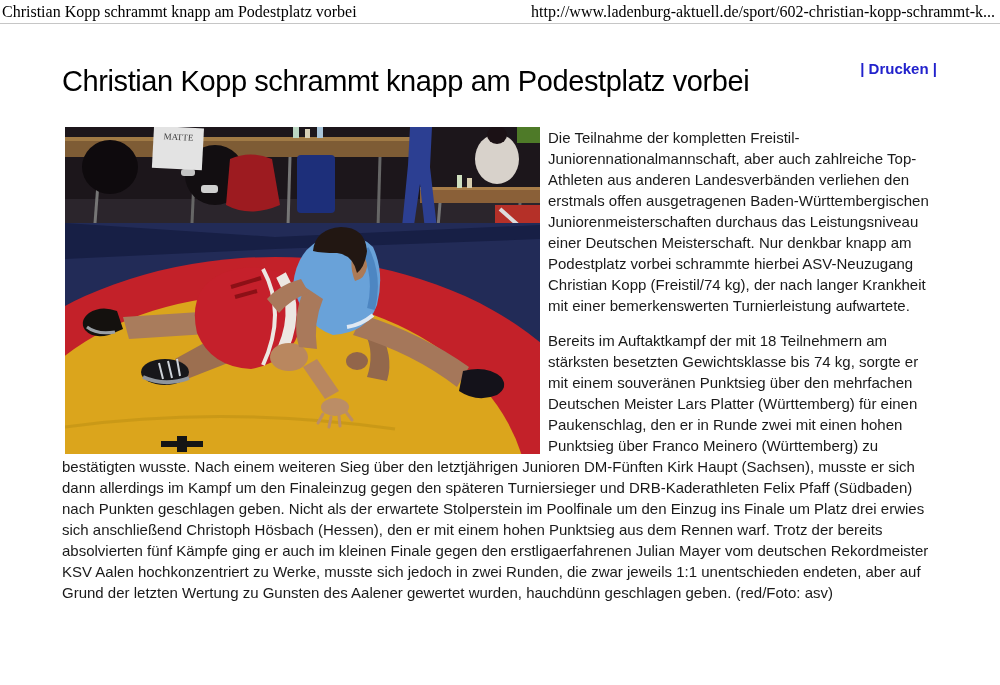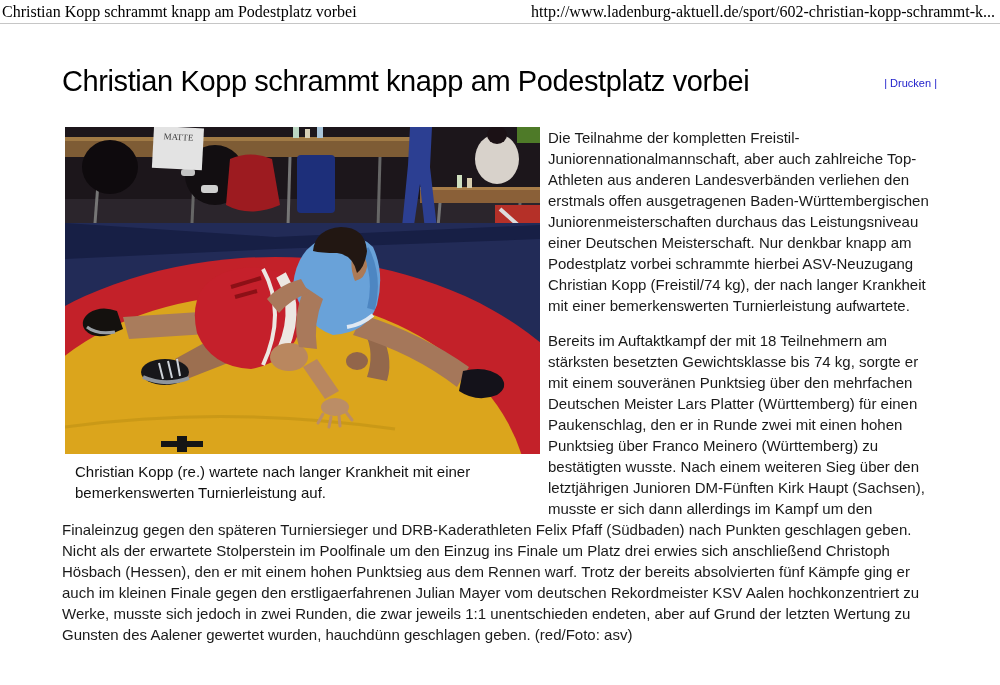--- a/index.html
+++ b/index.html
@@ -18,22 +18,22 @@
     position:absolute;top:23px;left:0;width:1000px;height:0;
     border-top:1px solid #c6c6c6;
   }
   .content{position:absolute;top:63px;left:62px;width:875px;}
   .title-row{display:flex;justify-content:space-between;align-items:flex-end;height:35px;}
   .article-title{
     margin:0;font-size:29px;font-weight:400;letter-spacing:-0.4px;
     color:#000;white-space:nowrap;line-height:34px;
   }
   .print-link{
-    font-size:11px;margin-bottom:9px;white-space:nowrap;
-    text-decoration:none;cursor:pointer;
+    font-size:15px;margin-bottom:21px;white-space:nowrap;
+    text-decoration:none;cursor:pointer;font-weight:bold;
   }
   .article-body{margin-top:29px;font-size:15px;line-height:21px;}
   .article-body p{margin:0 0 14px 0;}
   .photo-figure{float:left;width:475px;margin:0 8px 0 3px;}
   .photo-figure svg{display:block;width:475px;height:327px;}
   .photo-figure figcaption{
     margin:7px 0 0 10px;max-width:430px;
     font-size:15px;line-height:21px;color:#111;
   }
 </style>
@@ -136,19 +136,18 @@
           <path d="M398,244 q24,-6 38,6 q8,10 -4,18 q-20,8 -38,-4 z" fill="#14121a"></path>
           <path d="M228,158 Q232,120 262,110 Q292,104 308,120 Q320,146 312,178 Q302,206 268,208 Q238,198 228,158 Z" fill="#69a2d9"></path>
           <path d="M300,122 Q314,150 306,182" stroke="#4d86c2" stroke-width="8" fill="none"></path>
           <path d="M282,200 q14,-2 26,-12" stroke="#dfe8f2" stroke-width="4" fill="none"></path>
           <path d="M288,124 Q302,126 302,140 Q300,152 290,154 Q284,140 288,124 Z" fill="#ac7a56"></path>
           <path d="M248,124 Q250,102 276,100 Q300,100 302,124 Q300,140 292,146 Q288,128 272,126 Q256,126 248,124 Z" fill="#221712"></path>
           <path d="M240,160 Q226,192 234,220 L252,222 Q248,196 258,172 Z" fill="#a9795b"></path>
           <path d="M236,152 Q214,158 202,172 L214,186 Q226,172 244,166 Z" fill="#a9795b"></path>
         </g>
       </svg>
-      <figcaption>Christian Kopp (re.) wartete nach langer Krankheit mit einer bemerkenswerten Turnierleistung auf.</figcaption>
     </figure>
 
     <p>Die Teilnahme der kompletten Freistil-Juniorennationalmannschaft, aber auch zahlreiche Top-Athleten aus anderen Landesverbänden verliehen den erstmals offen ausgetragenen Baden-Württembergischen Juniorenmeisterschaften durchaus das Leistungsniveau einer Deutschen Meisterschaft. Nur denkbar knapp am Podestplatz vorbei schrammte hierbei ASV-Neuzugang Christian Kopp (Freistil/74 kg), der nach langer Krankheit mit einer bemerkenswerten Turnierleistung aufwartete.</p>
     <p>Bereits im Auftaktkampf der mit 18 Teilnehmern am stärksten besetzten Gewichtsklasse bis 74 kg, sorgte er mit einem souveränen Punktsieg über den mehrfachen Deutschen Meister Lars Platter (Württemberg) für einen Paukenschlag, den er in Runde zwei mit einen hohen Punktsieg über Franco Meinero (Württemberg) zu bestätigten wusste. Nach einem weiteren Sieg über den letztjährigen Junioren DM-Fünften Kirk Haupt (Sachsen), musste er sich dann allerdings im Kampf um den Finaleinzug gegen den späteren Turniersieger und DRB-Kaderathleten Felix Pfaff (Südbaden) nach Punkten geschlagen geben. Nicht als der erwartete Stolperstein im Poolfinale um den Einzug ins Finale um Platz drei erwies sich anschließend Christoph Hösbach (Hessen), den er mit einem hohen Punktsieg aus dem Rennen warf. Trotz der bereits absolvierten fünf Kämpfe ging er auch im kleinen Finale gegen den erstligaerfahrenen Julian Mayer vom deutschen Rekordmeister KSV Aalen hochkonzentriert zu Werke, musste sich jedoch in zwei Runden, die zwar jeweils 1:1 unentschieden endeten, aber auf Grund der letzten Wertung zu Gunsten des Aalener gewertet wurden, hauchdünn geschlagen geben. (red/Foto: asv)</p>
   </div>
 </div>
 
 </body></html>

